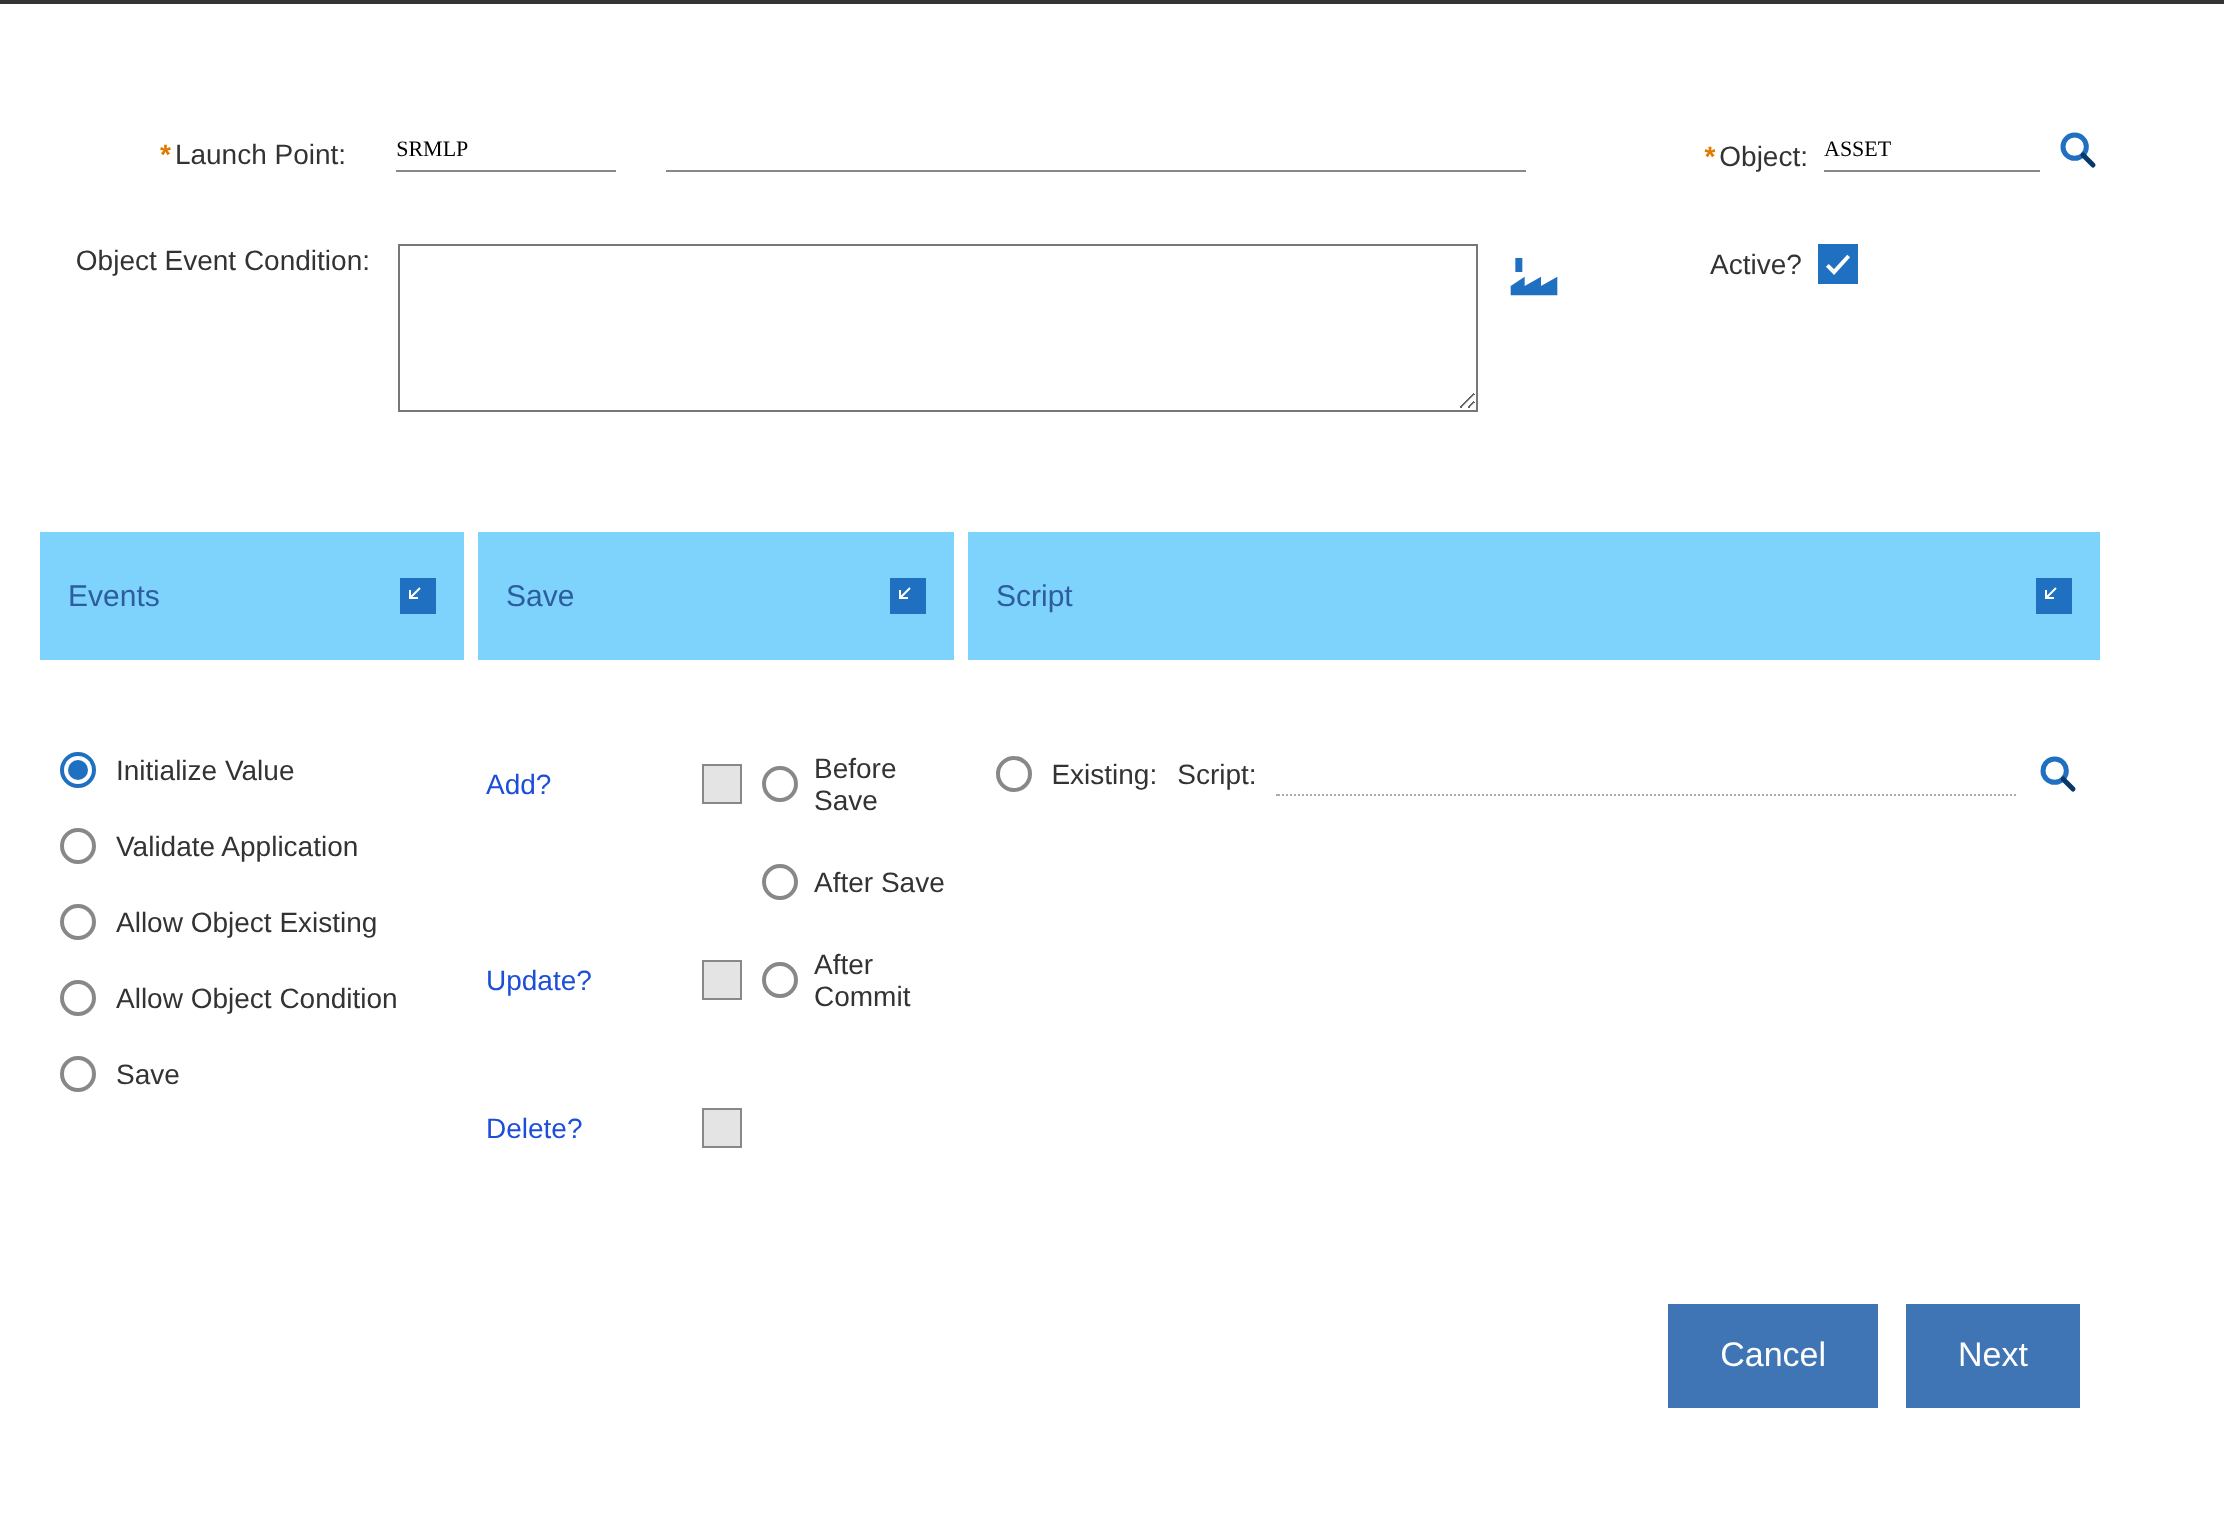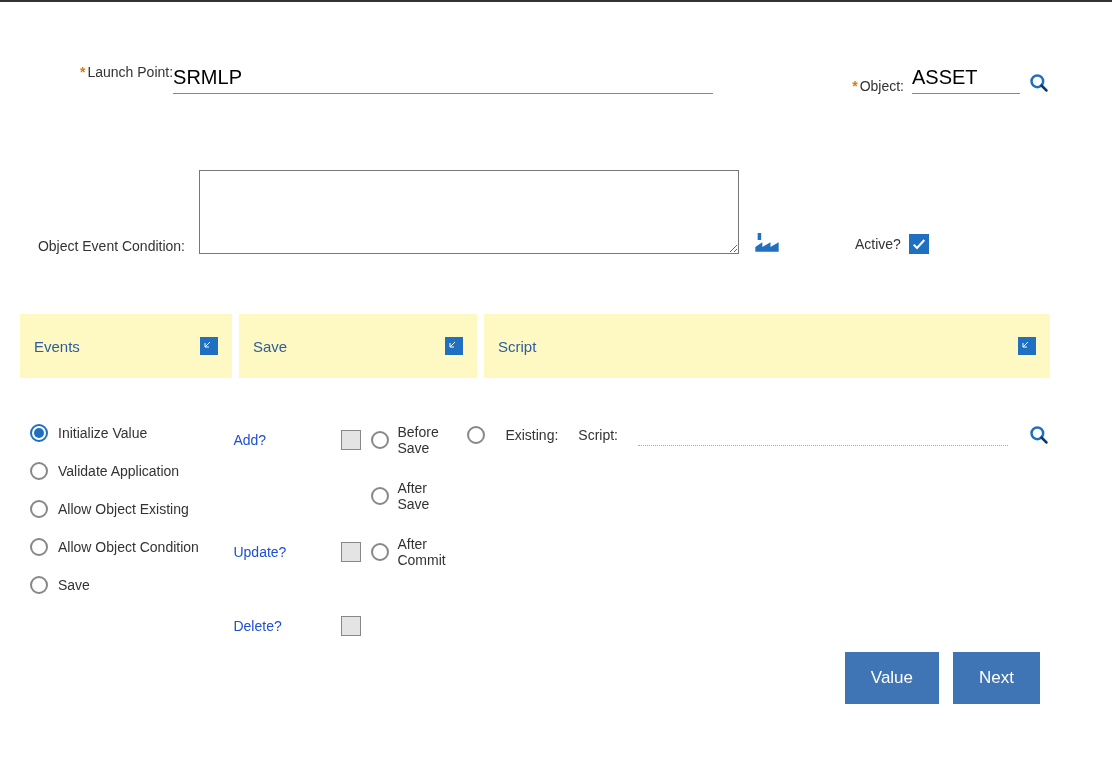--- a/index.html
+++ b/index.html
@@ -44,45 +44,46 @@
   }
   .req-star {
     color: #e07b00;
     font-weight: bold;
     margin-right: 2px;
   }
   .underline-input {
     border: none;
     border-bottom: 1px solid #888;
     background: transparent;
-    font-size: 20px;
+    font-size: 11px;
     padding: 2px 0 4px 0;
     outline: none;
-  }
-  .launch-point-grp { display:flex; align-items:flex-start; gap:0; }
+    font-family: Liberation Serif, serif;
+  }
+  .launch-point-grp { display:flex; align-items:center; gap:25px; }
   .lp-input1 { width: 110px; }
   .lp-input2 { width: 430px; }
   .spacer-flex { flex: 1 1 auto; }
   .object-grp { display:flex; align-items:flex-end; gap:8px;justify-content:center; }
   .obj-input { width: 108px; }
   .mag-icon {
     width: 22px; height: 22px;
     display:inline-flex; align-items:center; justify-content:center;
     cursor: pointer;
   }
   .mag-icon svg { width: 20px; height: 20px; }
   .mag-icon circle { stroke:#1f70c1; stroke-width:3; fill:none; }
   .mag-icon line   { stroke:#07396b; stroke-width:3; stroke-linecap:round; }
 
   
   .cond-row {
     display:flex;
-    align-items:flex-end;
+    align-items:flex-start;
     gap: 14px;
-    margin-top: 76px;
+    margin-top: 36px;
   }
   .cond-label-col {
     width: 165px;
     text-align:right;
     color:#333;
   }
   .cond-ta {
     width: 540px;
     height: 84px;
     resize: both;
@@ -114,21 +115,21 @@
   }
   .chk svg { width:16px; height:16px; stroke:#fff; stroke-width:3; fill:none; }
 
   
   .sections-row {
     display:flex;
     gap:7px;
     margin-top: 60px;
   }
   .section-hdr {
-    background:#fef9c3;
+    background:#7dd3fc;
     height:64px;
     display:flex;
     align-items:center;
     justify-content:space-between;
     padding:0 14px;
     color:#2d5d9e;
     font-size:15px;
   }
   .sec-events { width: 212px; }
   .sec-save   { width: 238px; }
@@ -193,21 +194,22 @@
   
   .script-top {
     display:flex;
     align-items:center;
     gap:10px;
     margin-bottom: 18px;
   }
   .script-row2 {
     display:flex;
     align-items:center;
-    gap:20px;
+    gap:10px;
+    justify-content:center;
   }
   .script-field-label { color:#333; }
   .dotted-input {
     border:none;
     border-bottom:1px dotted #aaa;
     background:transparent;
     width: 370px;
     padding:2px 0 3px 0;
     outline:none;
   }
@@ -384,19 +386,19 @@
                   <circle cx="10" cy="10" r="7"></circle>
                   <line x1="15" y1="15" x2="21" y2="21"></line>
                 </svg>
             </span>
           </div>
         </div>
 
       </div>
 
       <div class="footer">
-        <button class="btn">Value</button>
+        <button class="btn">Cancel</button>
         <button class="btn">Next</button>
       </div>
 
     </div>
   </div>
 </div>
 
 </body></html>

